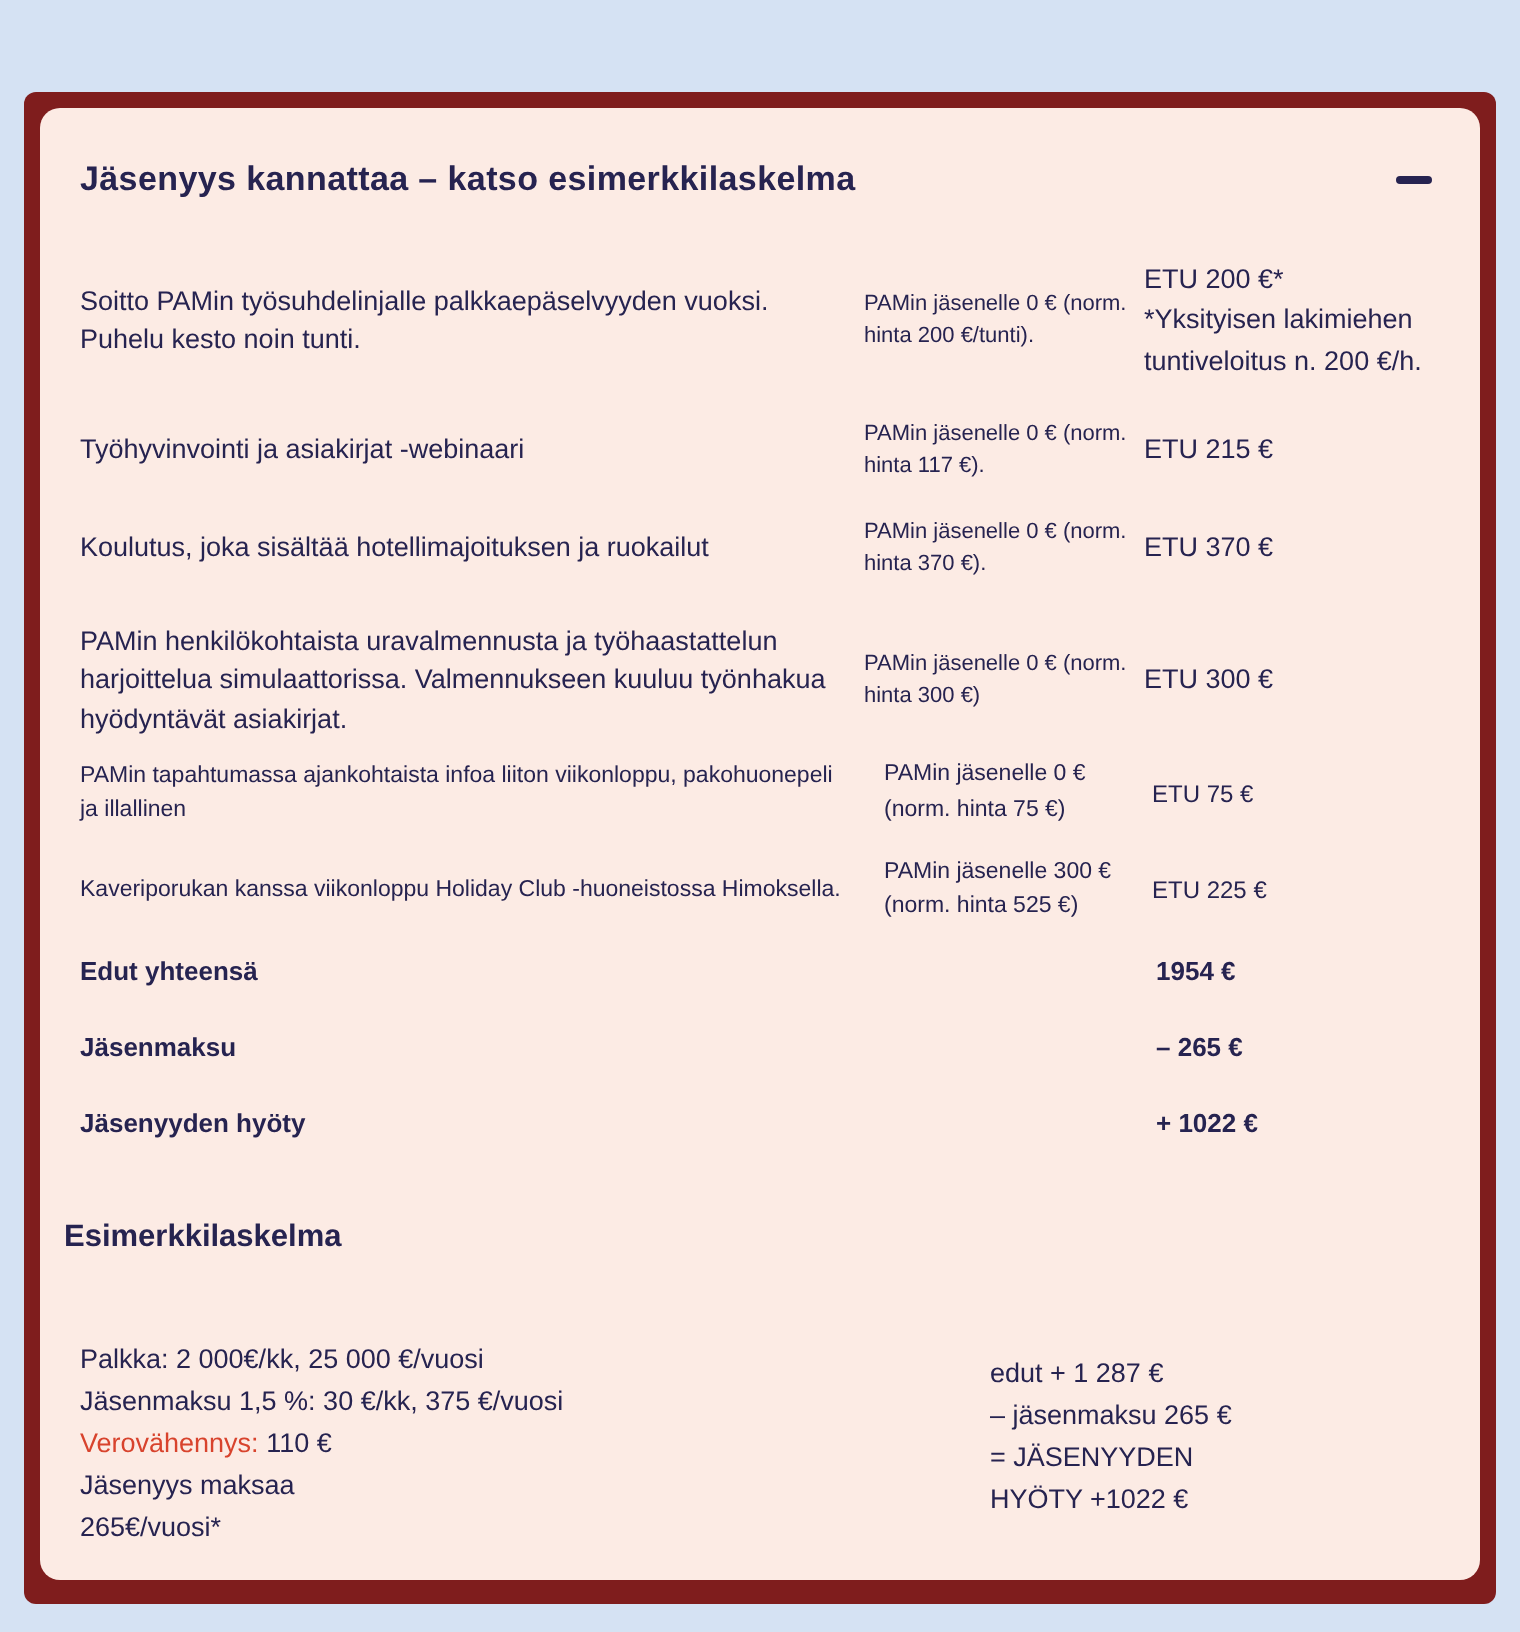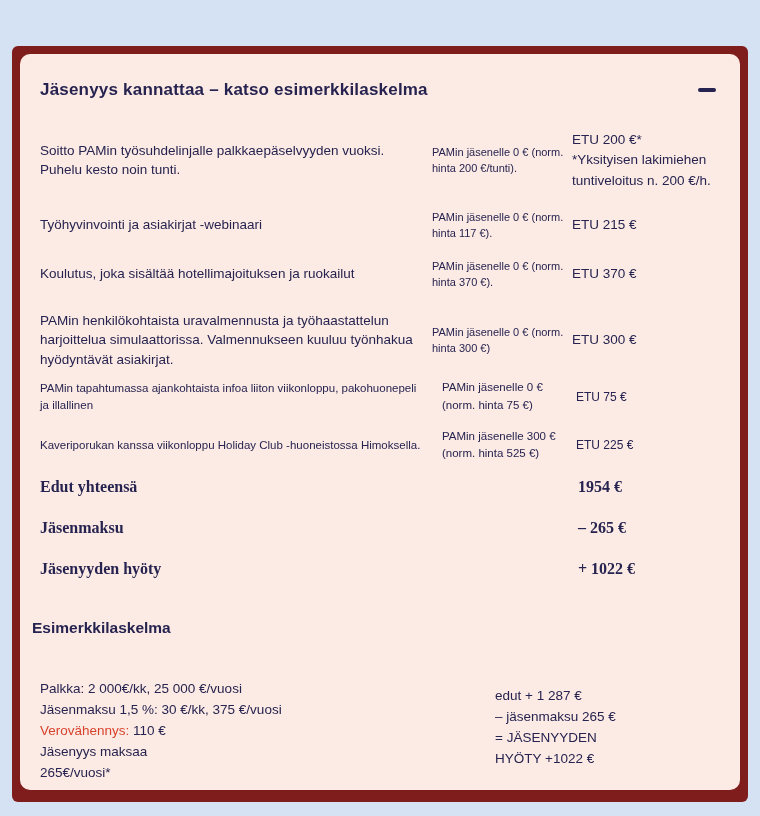--- a/index.html
+++ b/index.html
@@ -39,21 +39,21 @@
   .benefit-row.small .desc   { font-size:11.5px; line-height:1.45; grid-column:1; width:402px; }
   .benefit-row.small { grid-template-columns:402px 132px auto; }
   .benefit-row.small .member { font-size:11.5px; }
   .benefit-row.small .etu    { font-size:12px; }
   .mb18{margin-bottom:18px}.mb16{margin-bottom:16px}.mb20{margin-bottom:20px}
   .mb10{margin-bottom:10px}.mb14{margin-bottom:14px}
 
   .summary { margin-top:16px; }
   .summary-row {
     display:grid; grid-template-columns:538px auto; padding-left:20px;
-    font-size:16px; font-weight:700; margin-bottom:23px;font-family:Liberation Serif, serif;
+    font-size:13px; font-weight:700; margin-bottom:23px;
   }
   .example-heading { font-size:15.5px; font-weight:700; margin:41px 0 0 12px; }
   .example-body { display:flex; margin-top:41px; padding-left:20px; font-size:13.5px; }
   .example-left  { width:455px; line-height:21px; }
   .example-right { line-height:21px; margin-top:7px; }
   .red { color:#d8432d; }
 </style>
 </head>
 <body>
 

